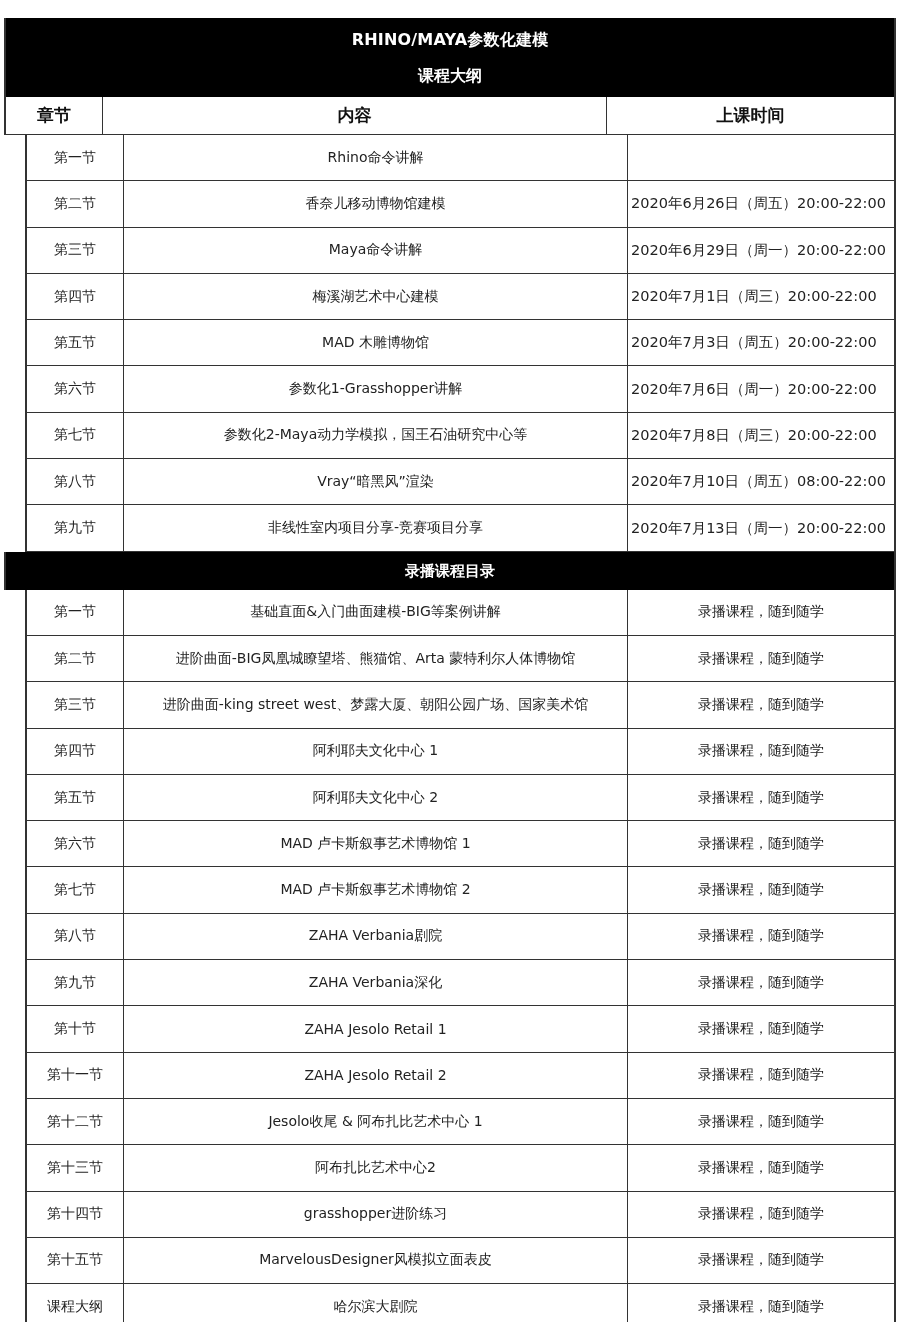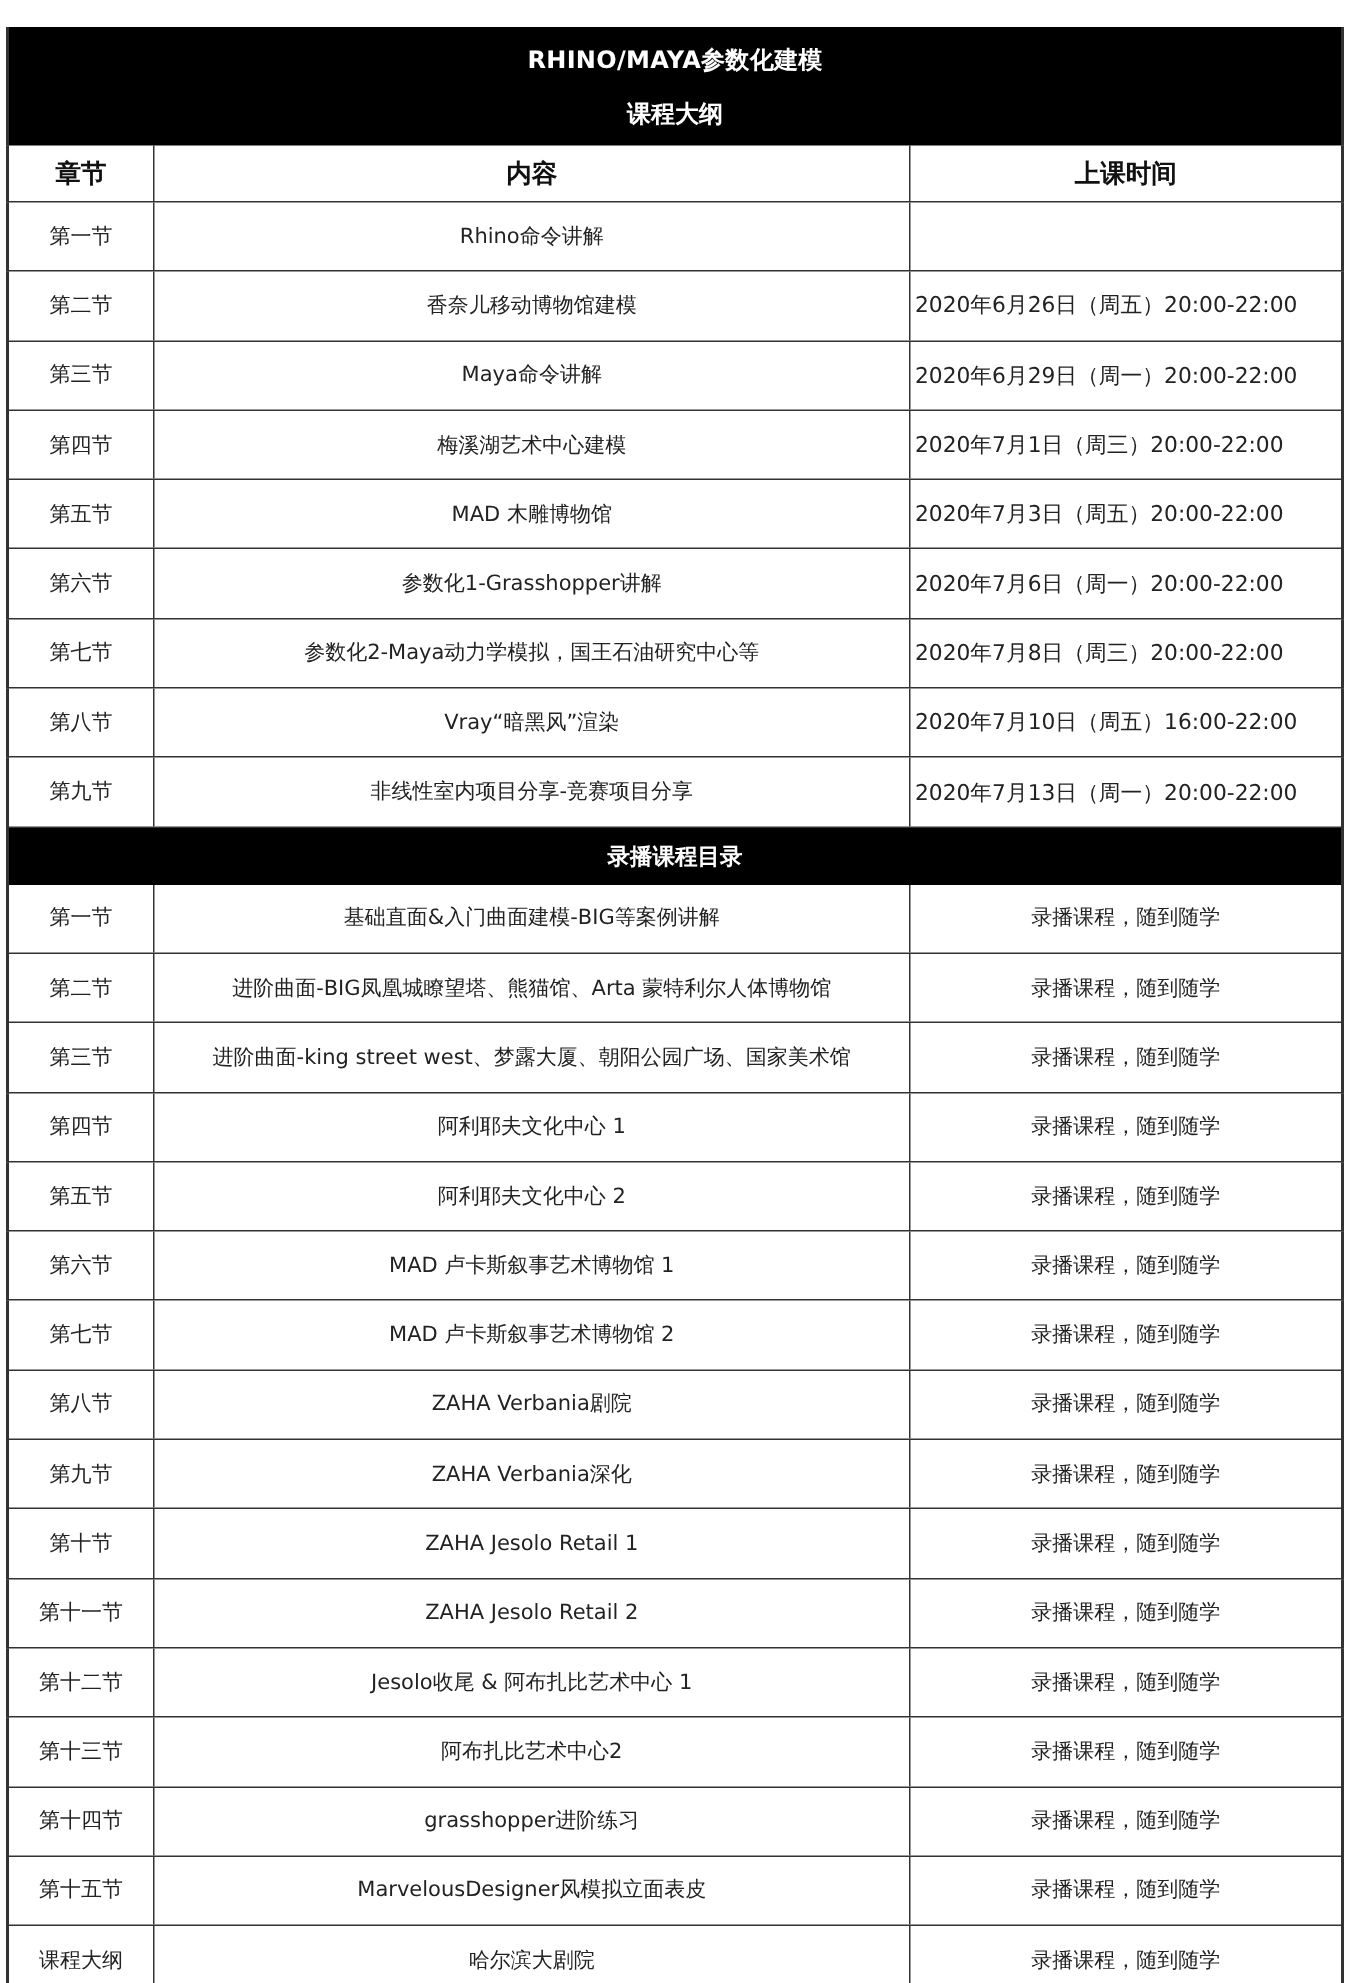--- a/index.html
+++ b/index.html
@@ -15,21 +15,21 @@
   .row { display: flex; border-left: 2px solid #333; border-right: 2px solid #333;
          border-bottom: 1.5px solid #333; box-sizing: border-box; }
   .row > div { display: flex; align-items: center; justify-content: center;
                font-size: 14px; color: #222; box-sizing: border-box; white-space: nowrap; }
   .c1 { width: 97px; border-right: 1.5px solid #333; }
   .c2 { width: 504px; border-right: 1.5px solid #333; }
   .c3 { flex: 1; }
   .c3.left { justify-content: flex-start !important; padding-left: 3px; font-size: 14.5px; }
   .hdr { height: 38px; }
   .hdr > div { font-size: 17px; font-weight: bold; color: #111; }
-  .r { height: 46.3px; }
+  .r { height: 46.3px; margin-left: 21px; }
 </style>
 </head>
 <body>
 
 <div class="sheet">
   <div class="band title-band">
     <div class="l1">RHINO/MAYA参数化建模</div>
     <div class="l2">课程大纲</div>
   </div>
 
@@ -70,21 +70,21 @@
         <div class="c3 left">2020年7月6日（周一）20:00-22:00</div>
       </div>
     <div class="row r">
         <div class="c1">第七节</div>
         <div class="c2">参数化2-Maya动力学模拟，国王石油研究中心等</div>
         <div class="c3 left">2020年7月8日（周三）20:00-22:00</div>
       </div>
     <div class="row r">
         <div class="c1">第八节</div>
         <div class="c2">Vray“暗黑风”渲染</div>
-        <div class="c3 left">2020年7月10日（周五）16:00-22:00</div>
+        <div class="c3 left">2020年7月10日（周五）08:00-22:00</div>
       </div>
     <div class="row r">
         <div class="c1">第九节</div>
         <div class="c2">非线性室内项目分享-竞赛项目分享</div>
         <div class="c3 left">2020年7月13日（周一）20:00-22:00</div>
       </div>
   </div>
 
   <div class="band section-band">录播课程目录</div>
 

